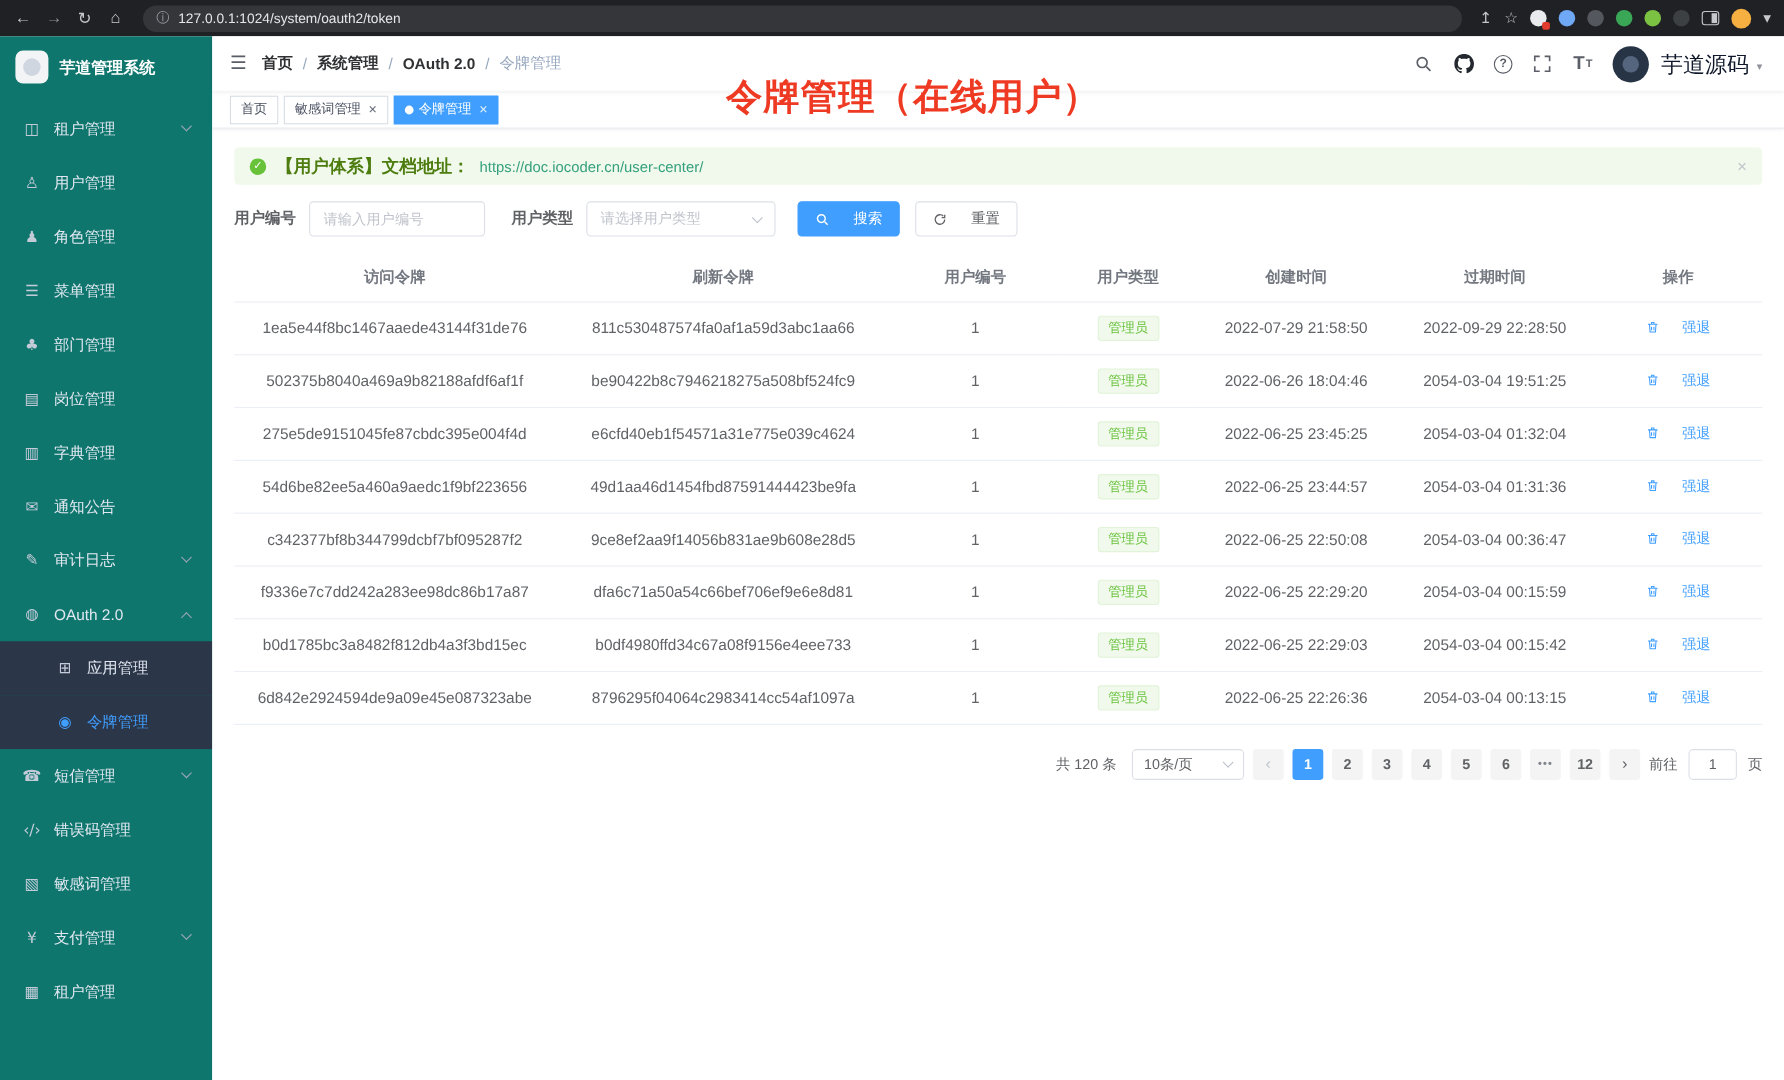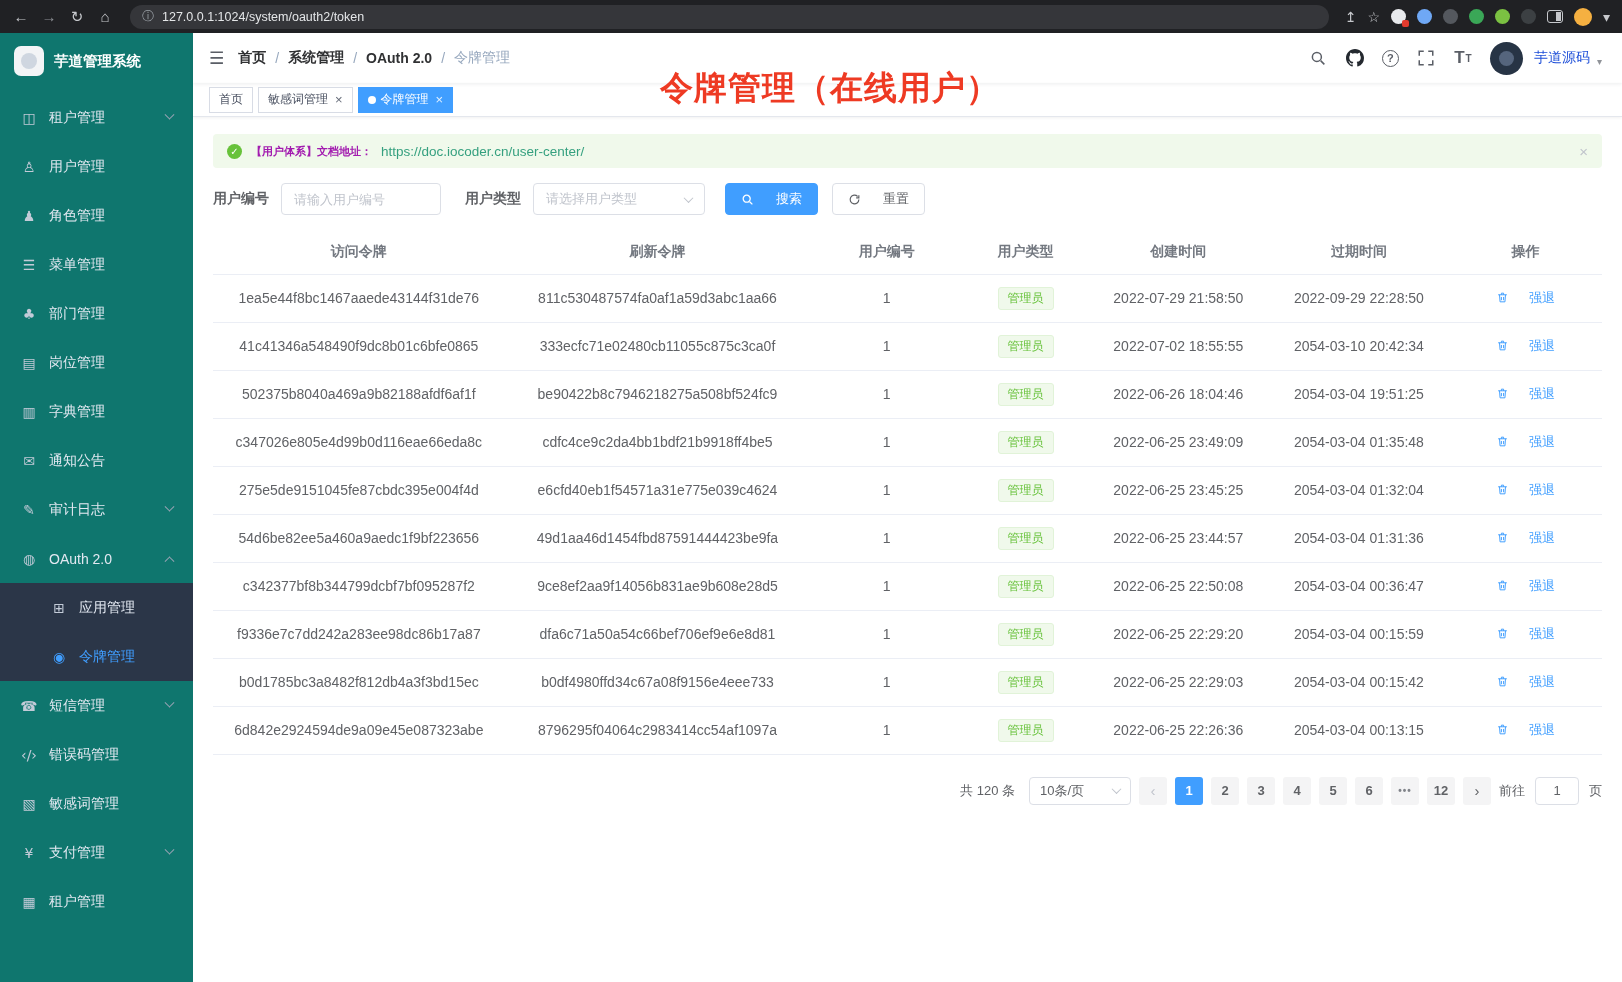--- a/index.html
+++ b/index.html
@@ -50,36 +50,36 @@
   .bc-item.last{color:#97a8be;font-weight:400;cursor:default;}
   .bc-sep{color:#97a8be;font-weight:400;}
   .nav-right{margin-left:auto;display:flex;align-items:center;gap:17px;padding-right:20px;}
   .nv-ic{width:20px;height:20px;display:flex;align-items:center;justify-content:center;color:#5a5e66;cursor:pointer;}
   .nv-ic svg{width:18px;height:18px;}
   .circle-q{width:17px;height:17px;border:1.6px solid #5a5e66;border-radius:50%;font-size:11px;font-weight:700;}
   .tsize{font-weight:700;font-size:17px;}
   .tsize small{font-size:10px;font-weight:700;margin-left:1px;}
   .nav-avatar{width:33px;height:33px;border-radius:50%;background:#273445;position:relative;cursor:pointer;}
   .nav-avatar::after{content:"";position:absolute;left:9px;top:9px;width:15px;height:15px;border-radius:50%;background:#55657d;}
-  .uname{font-size:14px;color:#1d4ed8;cursor:pointer;margin-left:-6px;text-align:right;}
+  .uname{font-size:20px;color:#0f172a;cursor:pointer;margin-left:-6px;text-align:right;}
   .caret{color:#909399;font-size:10px;align-self:flex-end;margin-bottom:8px;margin-left:-10px;}
 
   
   .tags-bar{height:34px;display:flex;align-items:center;gap:5px;padding:0 16px;border-bottom:1px solid #e4e7ed;box-shadow:0 1px 3px rgba(0,0,0,.06);flex-shrink:0;position:relative;z-index:4;}
   .tag-tab{display:inline-flex;align-items:center;gap:5px;height:26px;padding:0 9px;border:1px solid #d8dce5;background:#fff;color:#495060;font-size:12px;cursor:pointer;}
   .tag-tab.active{background:#409eff;border-color:#409eff;color:#fff;}
   .tab-dot{width:8px;height:8px;border-radius:50%;background:#fff;display:inline-block;}
   .tab-close{font-size:13px;line-height:1;margin-left:2px;opacity:.85;cursor:pointer;}
 
   
   .content{flex:1;padding:17px 20px;overflow:hidden;}
 
   .alert{height:34px;background:#f0f9eb;border-radius:4px;display:flex;align-items:center;gap:9px;padding:0 14px;margin-bottom:15px;}
   .alert-check{width:15px;height:15px;border-radius:50%;background:#67c23a;color:#fff;font-size:10px;display:flex;align-items:center;justify-content:center;flex-shrink:0;}
-  .alert-text{color:#a21caf;font-size:11px;font-weight:600;}
+  .alert-text{color:#4d7c0f;font-size:16px;font-weight:600;}
   .alert-link{color:#35a07f;font-size:13.5px;text-decoration:none;cursor:pointer;}
   .alert-close{margin-left:auto;color:#c0c4cc;font-size:15px;cursor:pointer;}
 
   
   .filter{display:flex;align-items:center;gap:10px;margin-bottom:15px;}
   .f-label{font-size:14px;font-weight:700;color:#606266;margin-right:2px;}
   .f-label.second{margin-left:14px;}
   .f-input{width:160px;height:32px;border:1px solid #dcdfe6;border-radius:4px;padding:0 12px;font-size:13px;color:#606266;outline:none;font-family:inherit;}
   .f-input::placeholder{color:#c0c4cc;}
   .f-select{width:172px;height:32px;border:1px solid #dcdfe6;border-radius:4px;display:flex;align-items:center;justify-content:space-between;padding:0 12px;cursor:pointer;background:#fff;}
@@ -341,54 +341,26 @@
               <td>2022-07-29 21:58:50</td>
               <td>2022-09-29 22:28:50</td>
               <td><button class="link-btn">
                   <svg viewBox="0 0 24 24">
                     <path d="M4 7h16M10 7V4h4v3M6.5 7l1 13h9l1-13M10 11v6M14 11v6" fill="none" stroke="currentColor" stroke-width="1.8"></path>
                   </svg>
                   <span>强退</span>
                 </button></td>
             </tr>
             <tr>
-              <td>41c41346a548490f9dc8b01c6bfe0865</td>
-              <td>333ecfc71e02480cb11055c875c3ca0f</td>
-              <td>1</td>
-              <td><span class="tag-success">管理员</span></td>
-              <td>2022-07-02 18:55:55</td>
-              <td>2054-03-10 20:42:34</td>
-              <td><button class="link-btn">
-                  <svg viewBox="0 0 24 24">
-                    <path d="M4 7h16M10 7V4h4v3M6.5 7l1 13h9l1-13M10 11v6M14 11v6" fill="none" stroke="currentColor" stroke-width="1.8"></path>
-                  </svg>
-                  <span>强退</span>
-                </button></td>
-            </tr>
-            <tr>
               <td>502375b8040a469a9b82188afdf6af1f</td>
               <td>be90422b8c7946218275a508bf524fc9</td>
               <td>1</td>
               <td><span class="tag-success">管理员</span></td>
               <td>2022-06-26 18:04:46</td>
               <td>2054-03-04 19:51:25</td>
-              <td><button class="link-btn">
-                  <svg viewBox="0 0 24 24">
-                    <path d="M4 7h16M10 7V4h4v3M6.5 7l1 13h9l1-13M10 11v6M14 11v6" fill="none" stroke="currentColor" stroke-width="1.8"></path>
-                  </svg>
-                  <span>强退</span>
-                </button></td>
-            </tr>
-            <tr>
-              <td>c347026e805e4d99b0d116eae66eda8c</td>
-              <td>cdfc4ce9c2da4bb1bdf21b9918ff4be5</td>
-              <td>1</td>
-              <td><span class="tag-success">管理员</span></td>
-              <td>2022-06-25 23:49:09</td>
-              <td>2054-03-04 01:35:48</td>
               <td><button class="link-btn">
                   <svg viewBox="0 0 24 24">
                     <path d="M4 7h16M10 7V4h4v3M6.5 7l1 13h9l1-13M10 11v6M14 11v6" fill="none" stroke="currentColor" stroke-width="1.8"></path>
                   </svg>
                   <span>强退</span>
                 </button></td>
             </tr>
             <tr>
               <td>275e5de9151045fe87cbdc395e004f4d</td>
               <td>e6cfd40eb1f54571a31e775e039c4624</td>

